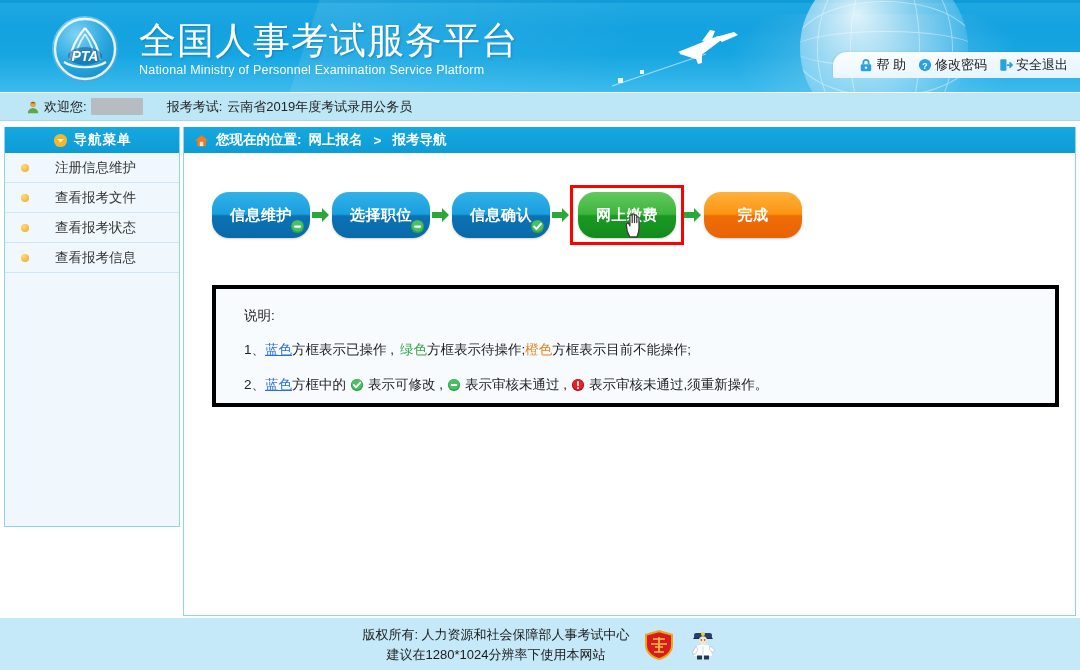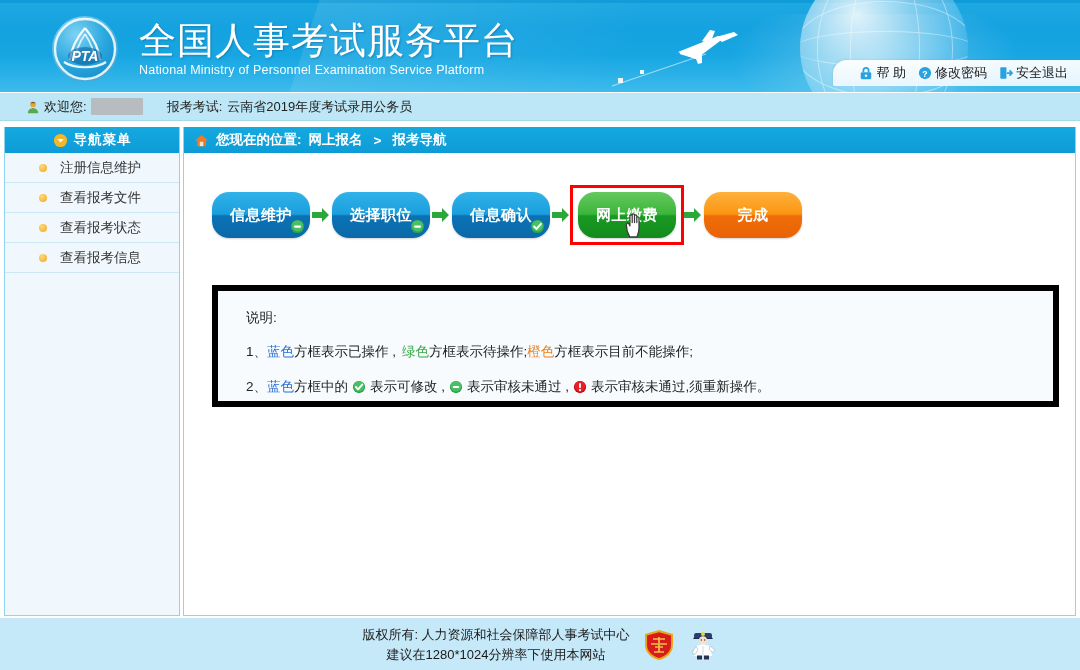--- a/index.html
+++ b/index.html
@@ -136,21 +136,21 @@
     line-height: 16px;
     letter-spacing: 0.2px;
     white-space: nowrap;
     opacity: 0.97;
   }
 
   
   .hdr-links {
     position: absolute;
     right: 0;
-    bottom: 6px;
+    bottom: 14px;
     height: 26px;
     padding: 0 12px 0 26px;
     display: flex;
     align-items: center;
     gap: 12px;
     background: linear-gradient(180deg, rgba(255,255,255,0.95), rgba(238,248,254,0.95));
     border-top-left-radius: 14px;
     border-bottom-left-radius: 2px;
     box-shadow: -1px -1px 2px rgba(0,0,0,0.05);
   }
@@ -210,41 +210,41 @@
   }
 
   
   .sidebar {
     width: 176px;
     flex: none;
     border: 1px solid #8fd3ee;
     border-top: none;
     background: #f0f8fd;
     box-sizing: border-box;
-    height: 489px;
+    height: 400px;
   }
   .side-head {
     height: 26px;
     background: linear-gradient(180deg, #15a9e0 0%, #0d9bd6 100%);
     display: flex;
     align-items: center;
     justify-content: center;
     gap: 6px;
     color: #ffffff;
     font-size: 13.5px;
     font-weight: bold;
     letter-spacing: 1px;
   }
   .side-head .bullet-ic { width: 15px; height: 15px; }
   .side-item {
     height: 29px;
     display: flex;
     align-items: center;
-    padding-left: 34px;
-    gap: 13px;
+    padding-left: 16px;
+    gap: 26px;
     border-bottom: 1px solid #cce8f6;
     font-size: 13.5px;
     color: #333;
     cursor: pointer;
     background: #f0f8fd;
   }
   .dot {
     width: 8px; height: 8px; border-radius: 50%;
     background: radial-gradient(circle at 35% 30%, #ffd97a, #f0a81e);
     flex: none;
@@ -330,36 +330,36 @@
     padding: 4px 5px;
     background: #ffffff;
     display: inline-block;
     line-height: 0;
     margin: 0 -2px;
   }
 
   
   .note {
     margin: 40px 16px 0 28px;
-    border: 6px solid #000000;
+    border: 4px solid #000000;
     background: #f7fbfe;
     height: 122px;
     box-sizing: border-box;
     padding: 18px 28px 0 28px;
   }
   .note-title { font-size: 13.5px; color: #222; margin-bottom: 16px; }
   .note-line {
     font-size: 13.5px;
     color: #222;
     margin-bottom: 17px;
     display: flex;
     align-items: center;
     flex-wrap: wrap;
   }
-  .cblue   { color: #2a6fd6; }
+  .cblue   { color: #2a6fd6; text-decoration: underline; }
   .cgreen  { color: #3aa64a; }
   .corange { color: #e8821e; }
   .inline-ic { width: 14px; height: 14px; margin: 0 4px; vertical-align: -2px; }
 
   
   .footer {
     position: relative;
     height: 54px;
     background: #c5e9f8;
     border-top: 1px solid #ffffff;

